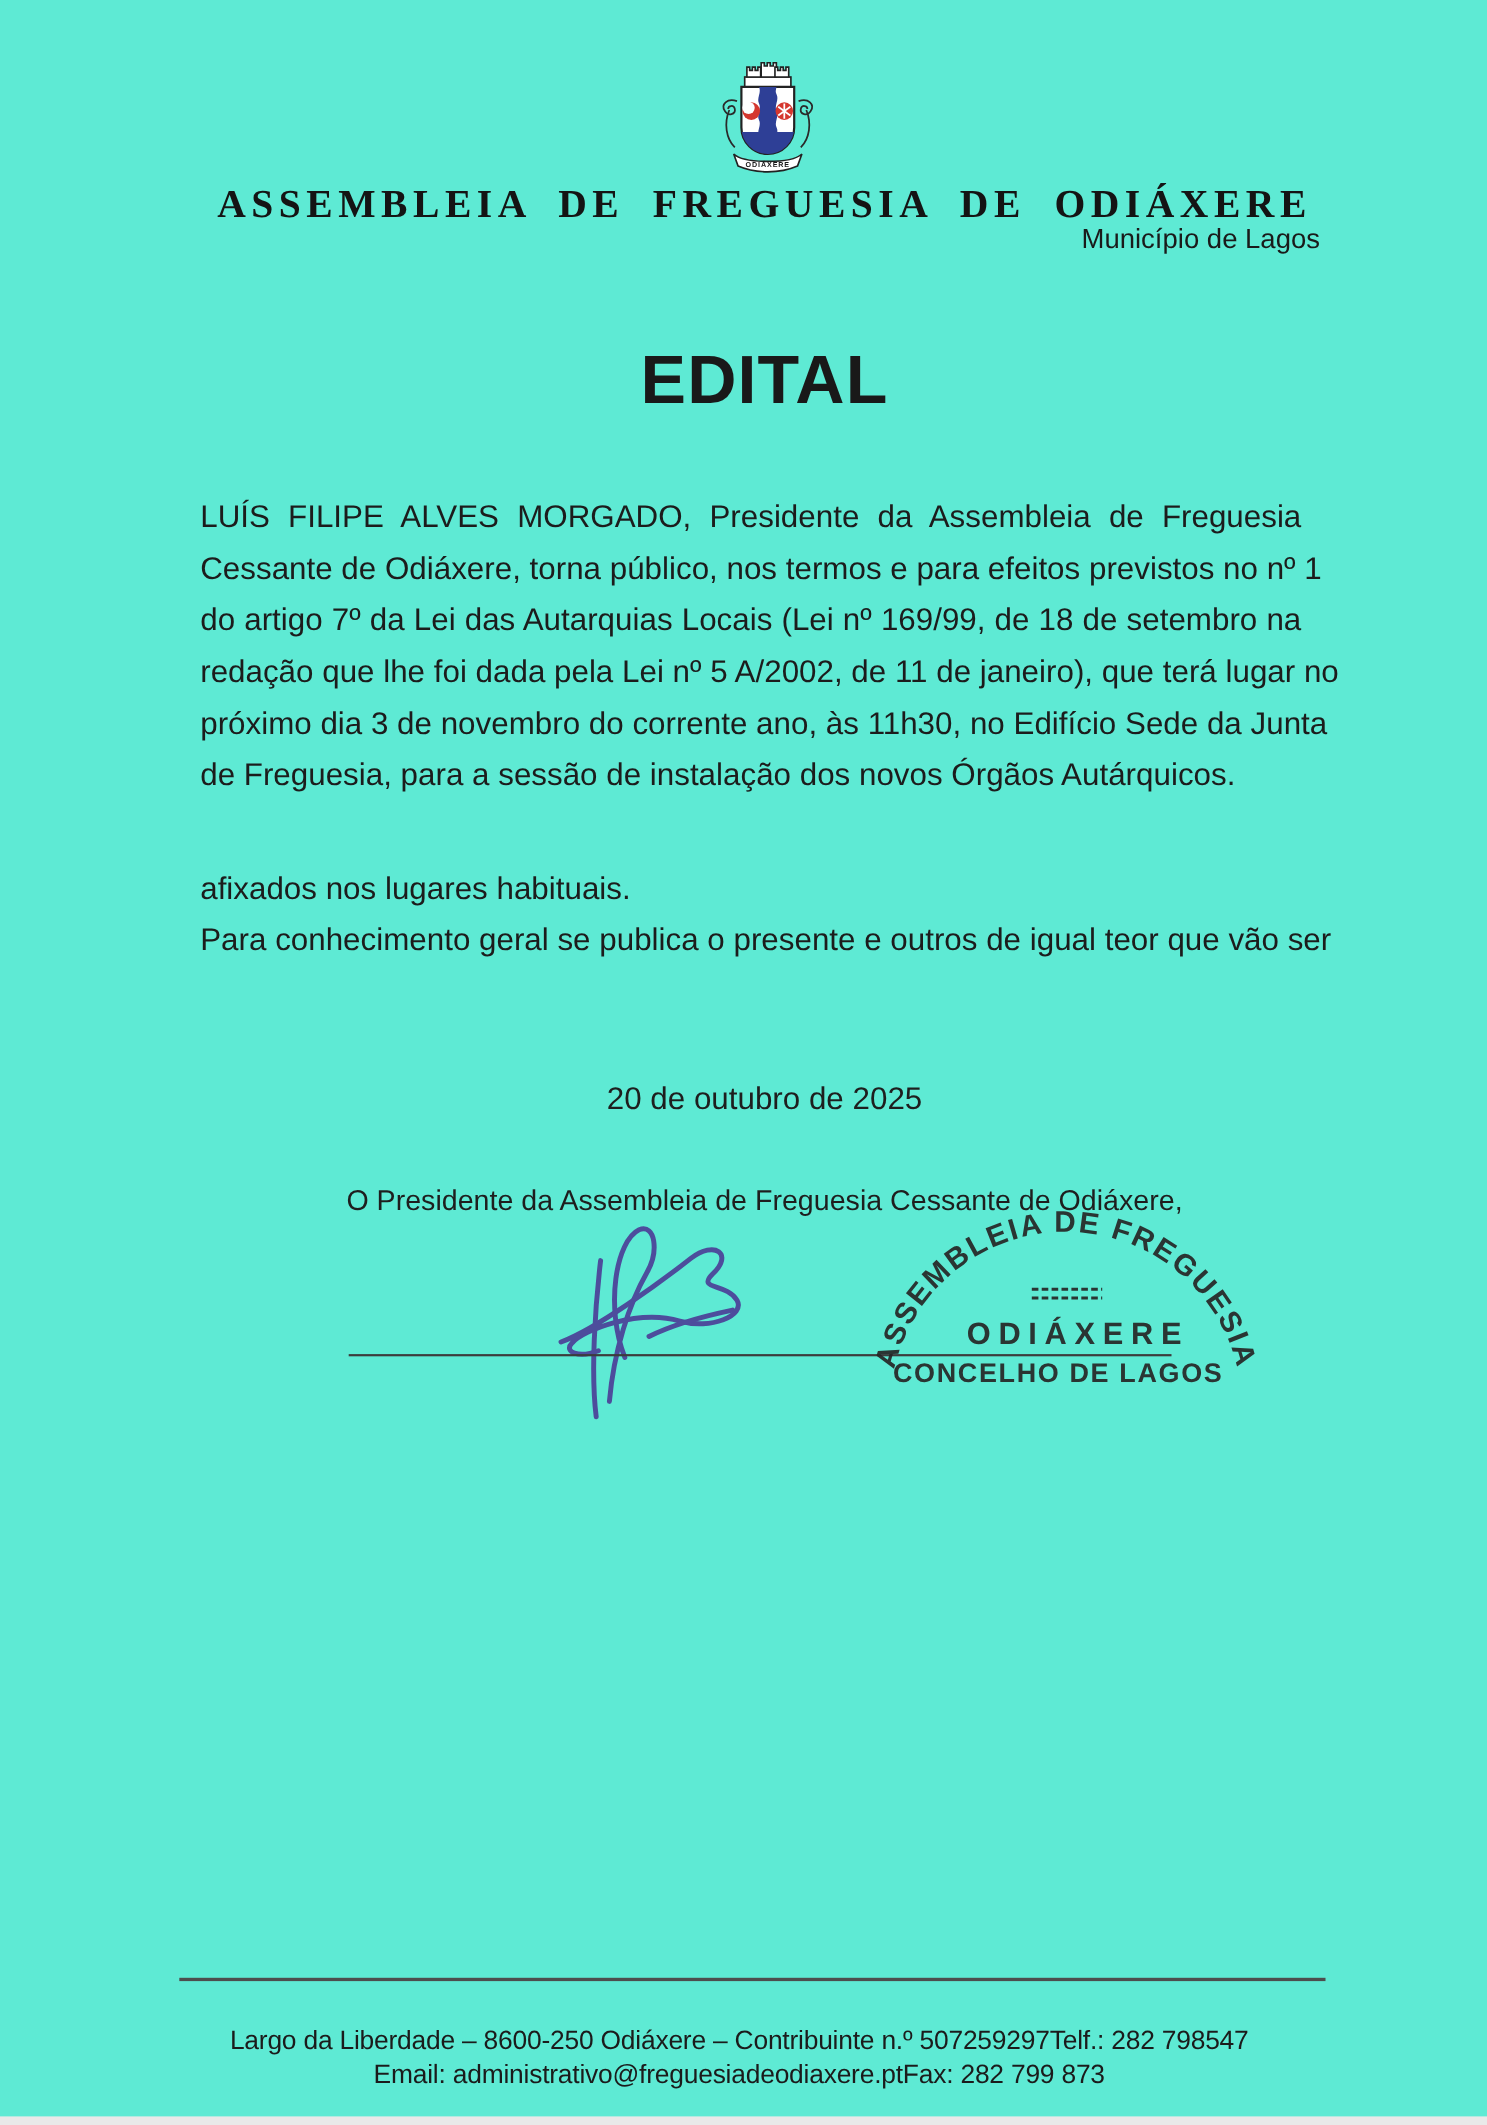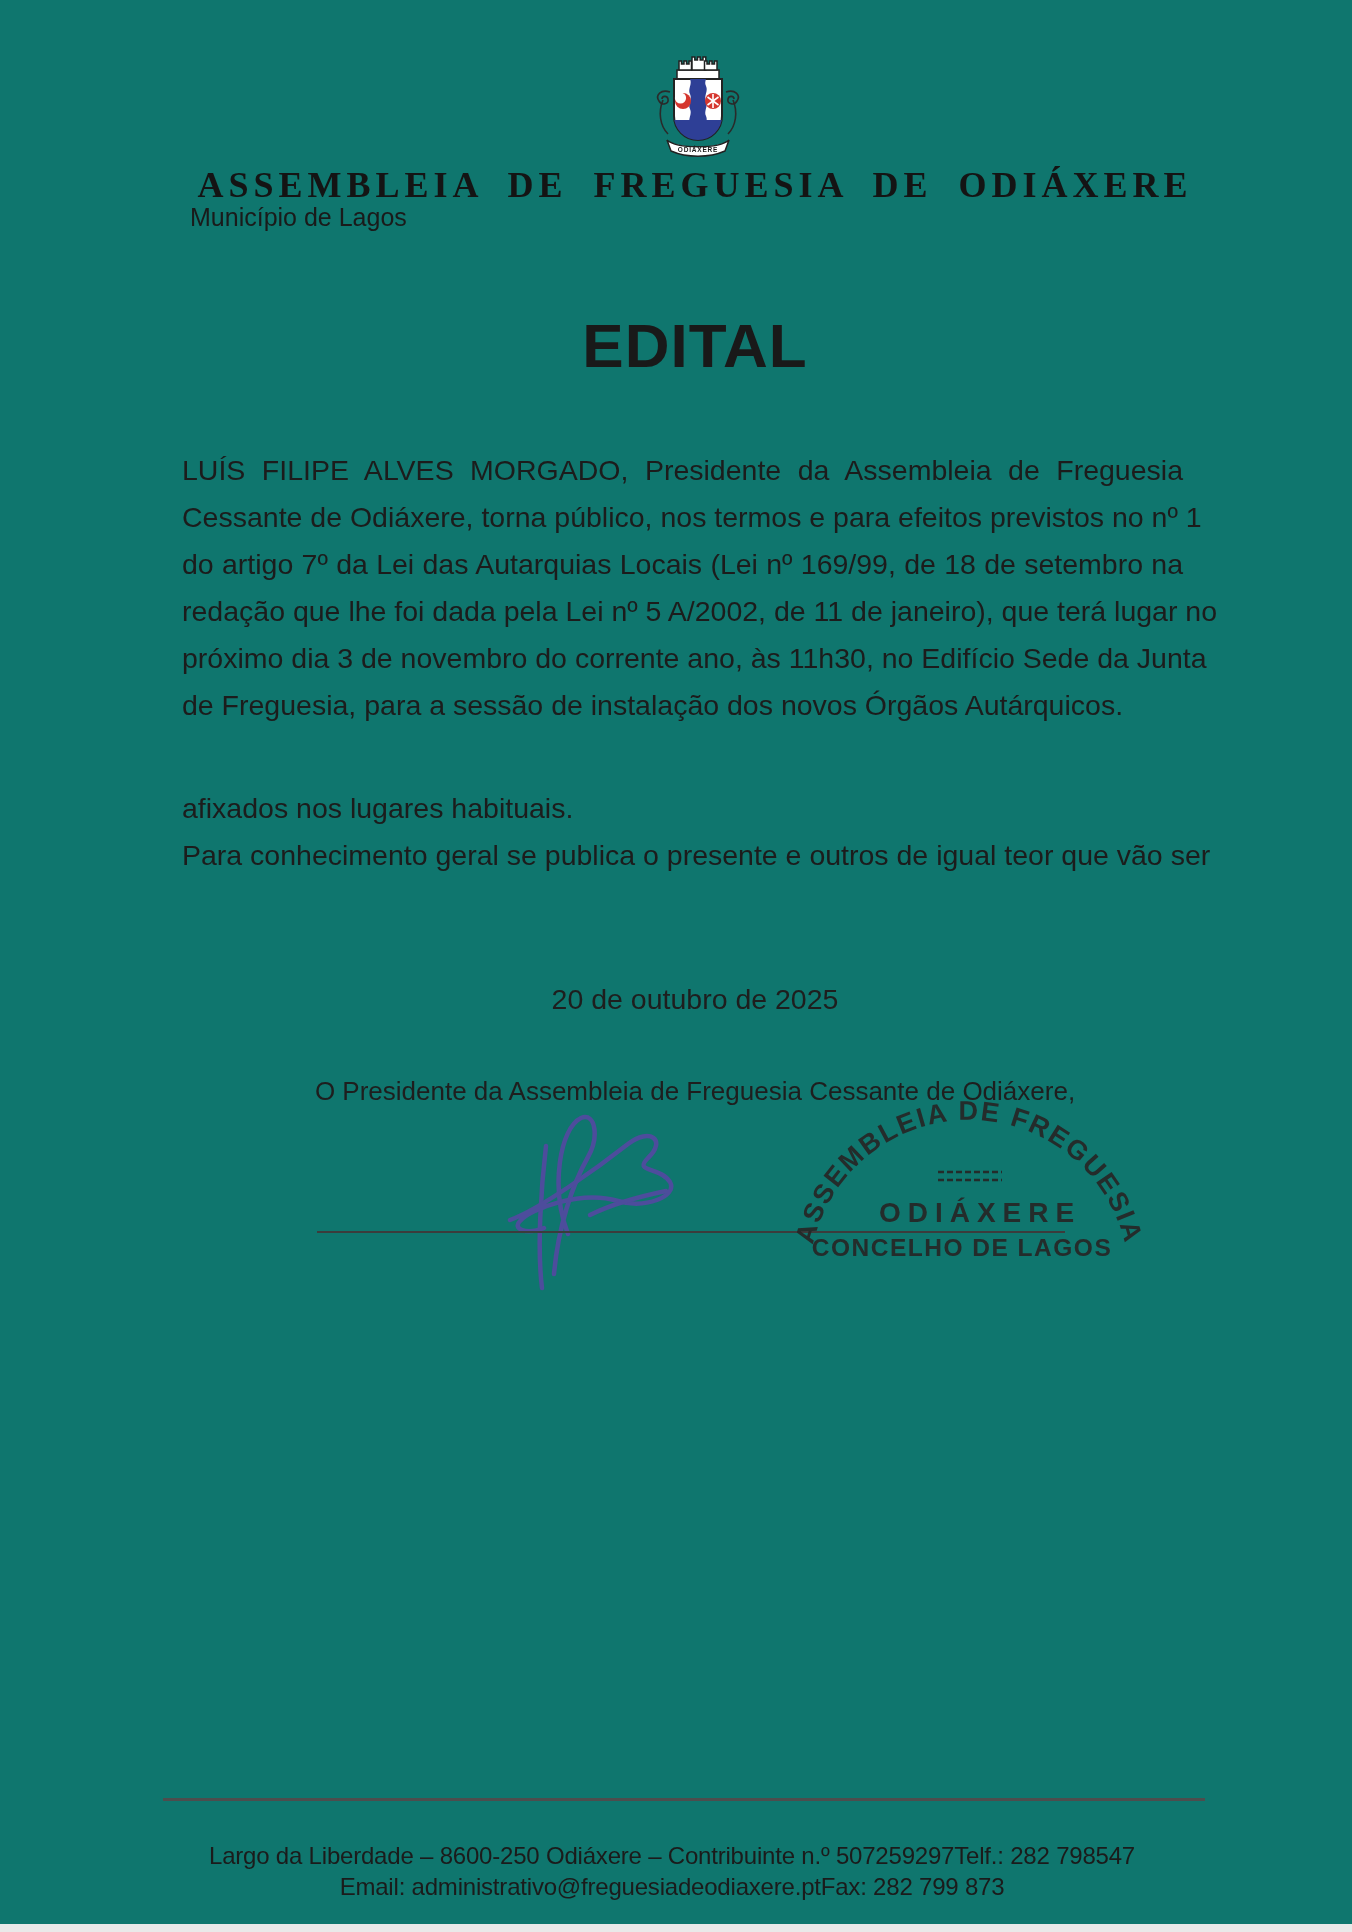--- a/index.html
+++ b/index.html
@@ -1,35 +1,35 @@
 <!DOCTYPE html>
 <html><head>
 <meta charset="utf-8">
 <style>
   html,body{margin:0;padding:0;background:#fff;}
   .page{
     position:relative;
     width:1352px;height:1932px;
-    background:#0f766e;
+    background:#5eead4;
     overflow:hidden;
     font-family:"Liberation Sans", sans-serif;
     color:#1e1e1e;
   }
   
   .crest{position:absolute;left:629px;top:48px;width:138px;height:120px;}
   .org-title{
     position:absolute;left:190px;top:164px;width:1010px;
     text-align:center;white-space:nowrap;
     font-family:"Liberation Serif", serif;
     font-weight:bold;font-size:36px;letter-spacing:5px;word-spacing:12px;
     color:#141414;
   }
   .org-subtitle{
     position:absolute;left:190px;top:203px;width:1010px;
-    text-align:left;font-size:25px;color:#1a1a1a;
+    text-align:right;font-size:25px;color:#1a1a1a;
   }
   
   .doc-heading{
     position:absolute;left:190px;top:310px;width:1010px;margin:0;
     text-align:center;font-size:62px;font-weight:bold;letter-spacing:1px;
     color:#191919;
   }
   
   .para{position:absolute;left:182px;width:1001px;font-size:28.5px;line-height:47px;color:#1c1c1c;}
   .para-1{top:447px;}

